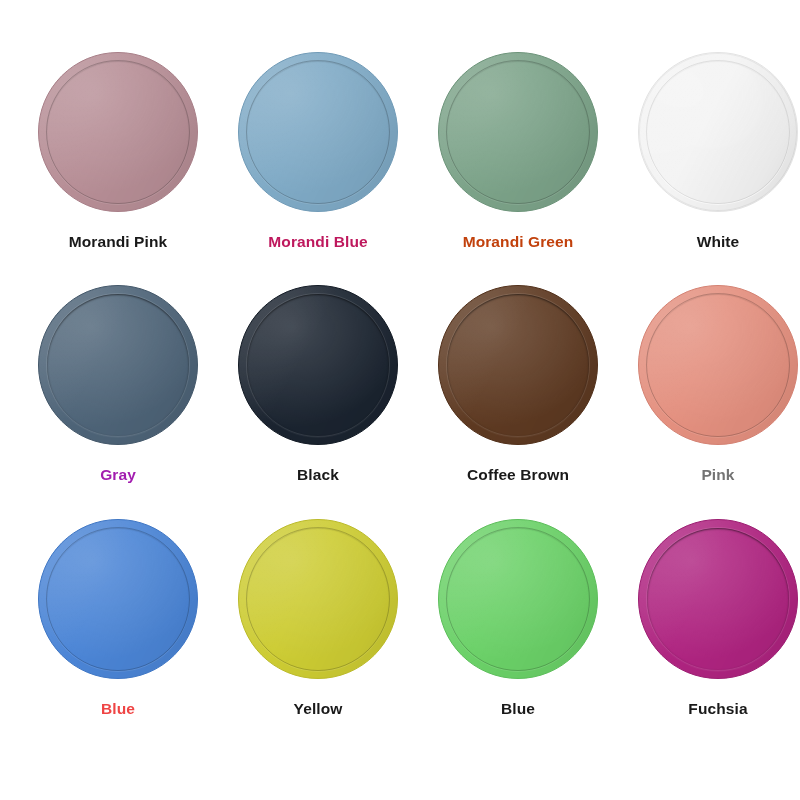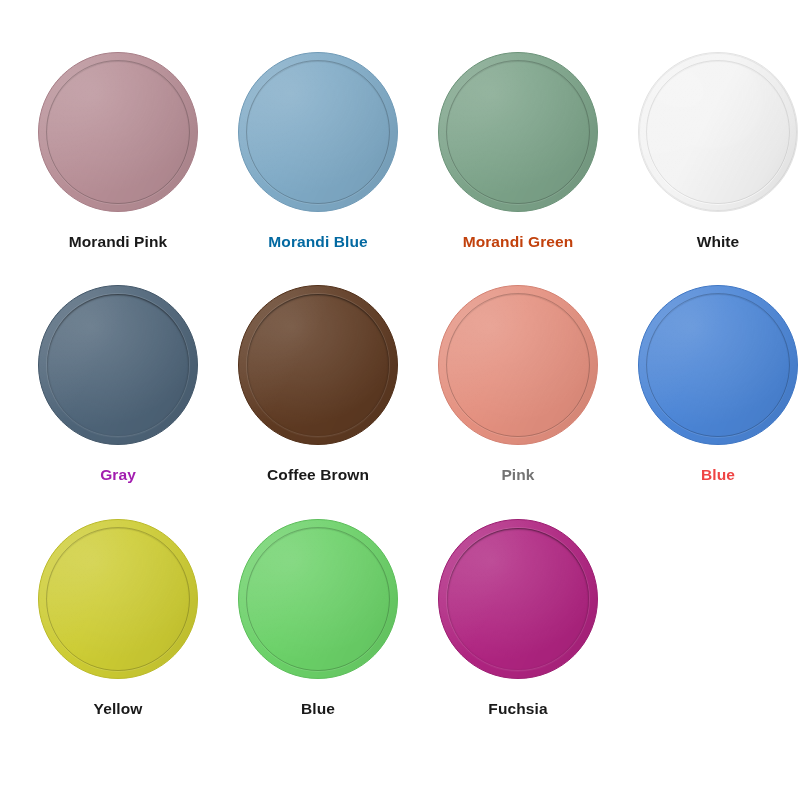--- a/index.html
+++ b/index.html
@@ -121,21 +121,21 @@
         <div class="disc" style="background: rgb(183, 142, 150); border: 1px solid rgb(168, 127, 136);"></div>
         <div class="disc-ring"></div>
       </div>
       <div class="swatch-label" style="color: rgb(25, 25, 25);">Morandi Pink</div>
     </div>
     <div class="swatch-cell">
       <div class="disc-wrap">
         <div class="disc" style="background: rgb(127, 170, 198); border: 1px solid rgb(113, 155, 183);"></div>
         <div class="disc-ring"></div>
       </div>
-      <div class="swatch-label" style="color: #0369a1;">Morandi Blue</div>
+      <div class="swatch-label" style="color: #be185d;">Morandi Blue</div>
     </div>
     <div class="swatch-cell">
       <div class="disc-wrap">
         <div class="disc" style="background: rgb(124, 163, 137); border: 1px solid rgb(109, 148, 122);"></div>
         <div class="disc-ring"></div>
       </div>
       <div class="swatch-label" style="color: #c2410c;">Morandi Green</div>
     </div>
     <div class="swatch-cell">
       <div class="disc-wrap light">
@@ -146,20 +146,27 @@
     </div>
     <div class="swatch-cell">
       <div class="disc-wrap dark">
         <div class="disc" style="background: rgb(78, 100, 120); border: 1px solid rgb(68, 88, 106);"></div>
         <div class="disc-ring"></div>
       </div>
       <div class="swatch-label" style="color: #a21caf;">Gray</div>
     </div>
     <div class="swatch-cell">
       <div class="disc-wrap dark">
+        <div class="disc" style="background: rgb(27, 36, 48); border: 1px solid rgb(20, 28, 38);"></div>
+        <div class="disc-ring"></div>
+      </div>
+      <div class="swatch-label" style="color: rgb(25, 25, 25);">Black</div>
+    </div>
+    <div class="swatch-cell">
+      <div class="disc-wrap dark">
         <div class="disc" style="background: rgb(94, 58, 34); border: 1px solid rgb(82, 49, 27);"></div>
         <div class="disc-ring"></div>
       </div>
       <div class="swatch-label" style="color: rgb(25, 25, 25);">Coffee Brown</div>
     </div>
     <div class="swatch-cell">
       <div class="disc-wrap">
         <div class="disc" style="background: rgb(228, 144, 127); border: 1px solid rgb(212, 130, 115);"></div>
         <div class="disc-ring"></div>
       </div>

